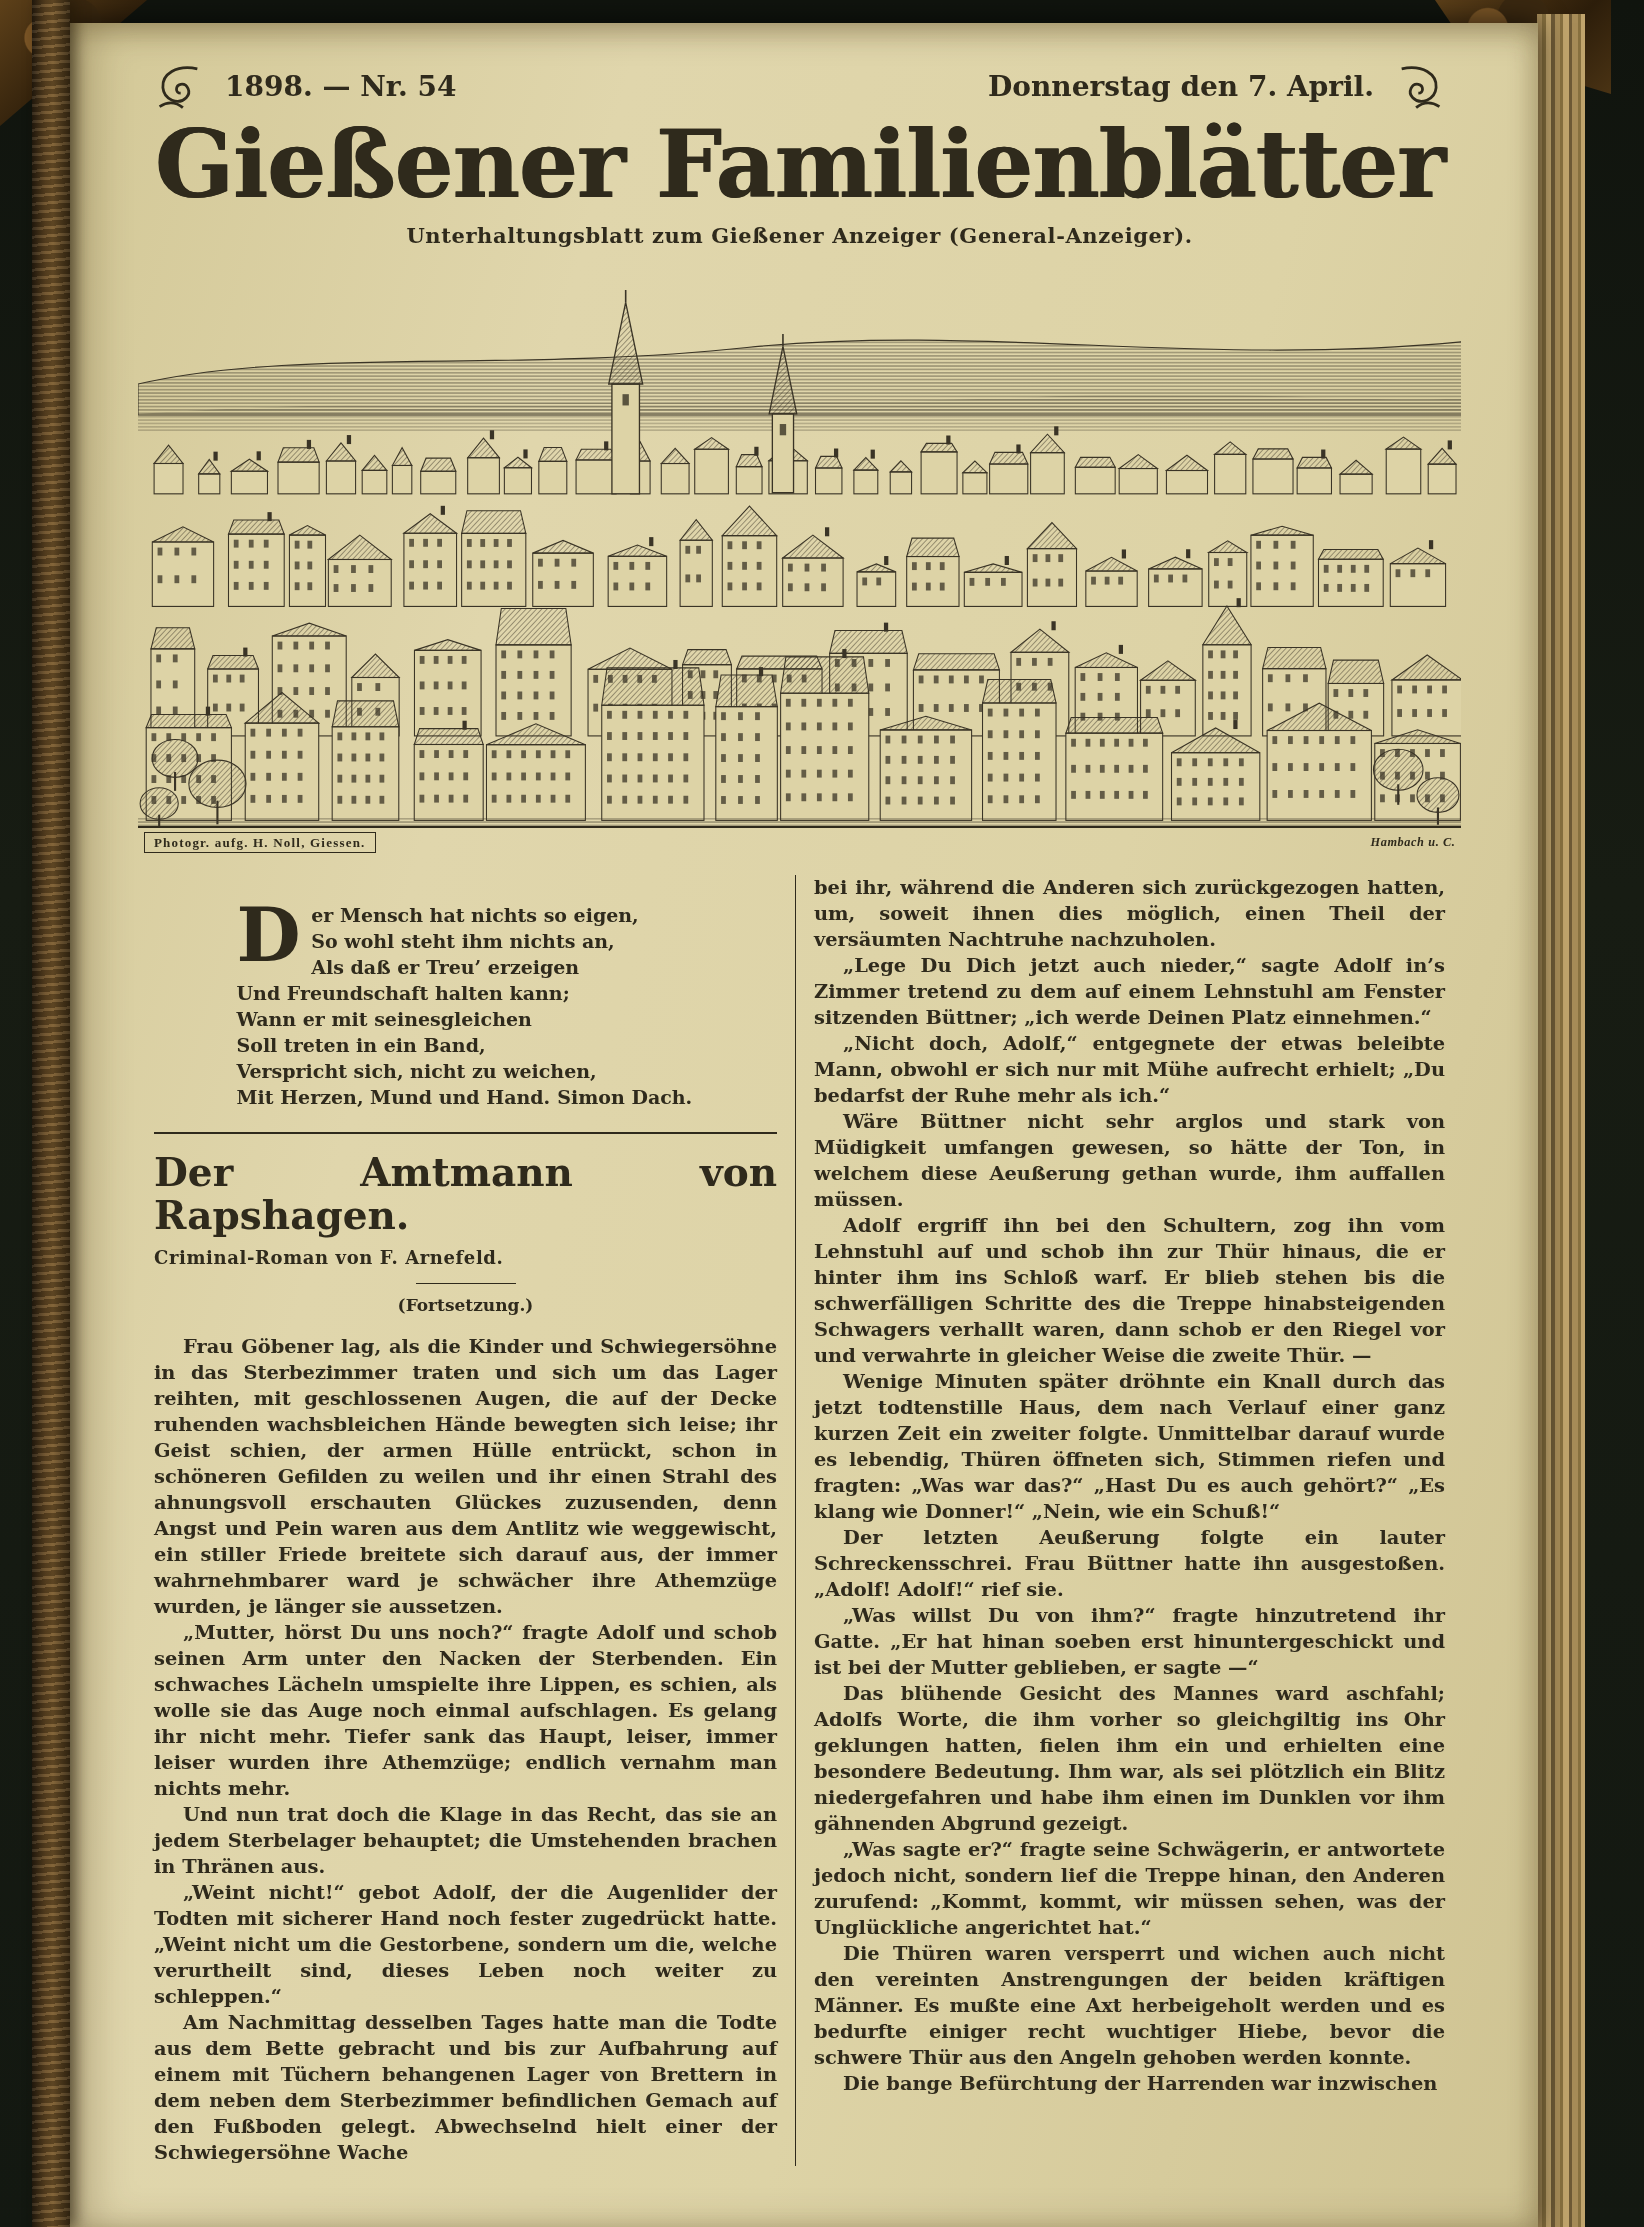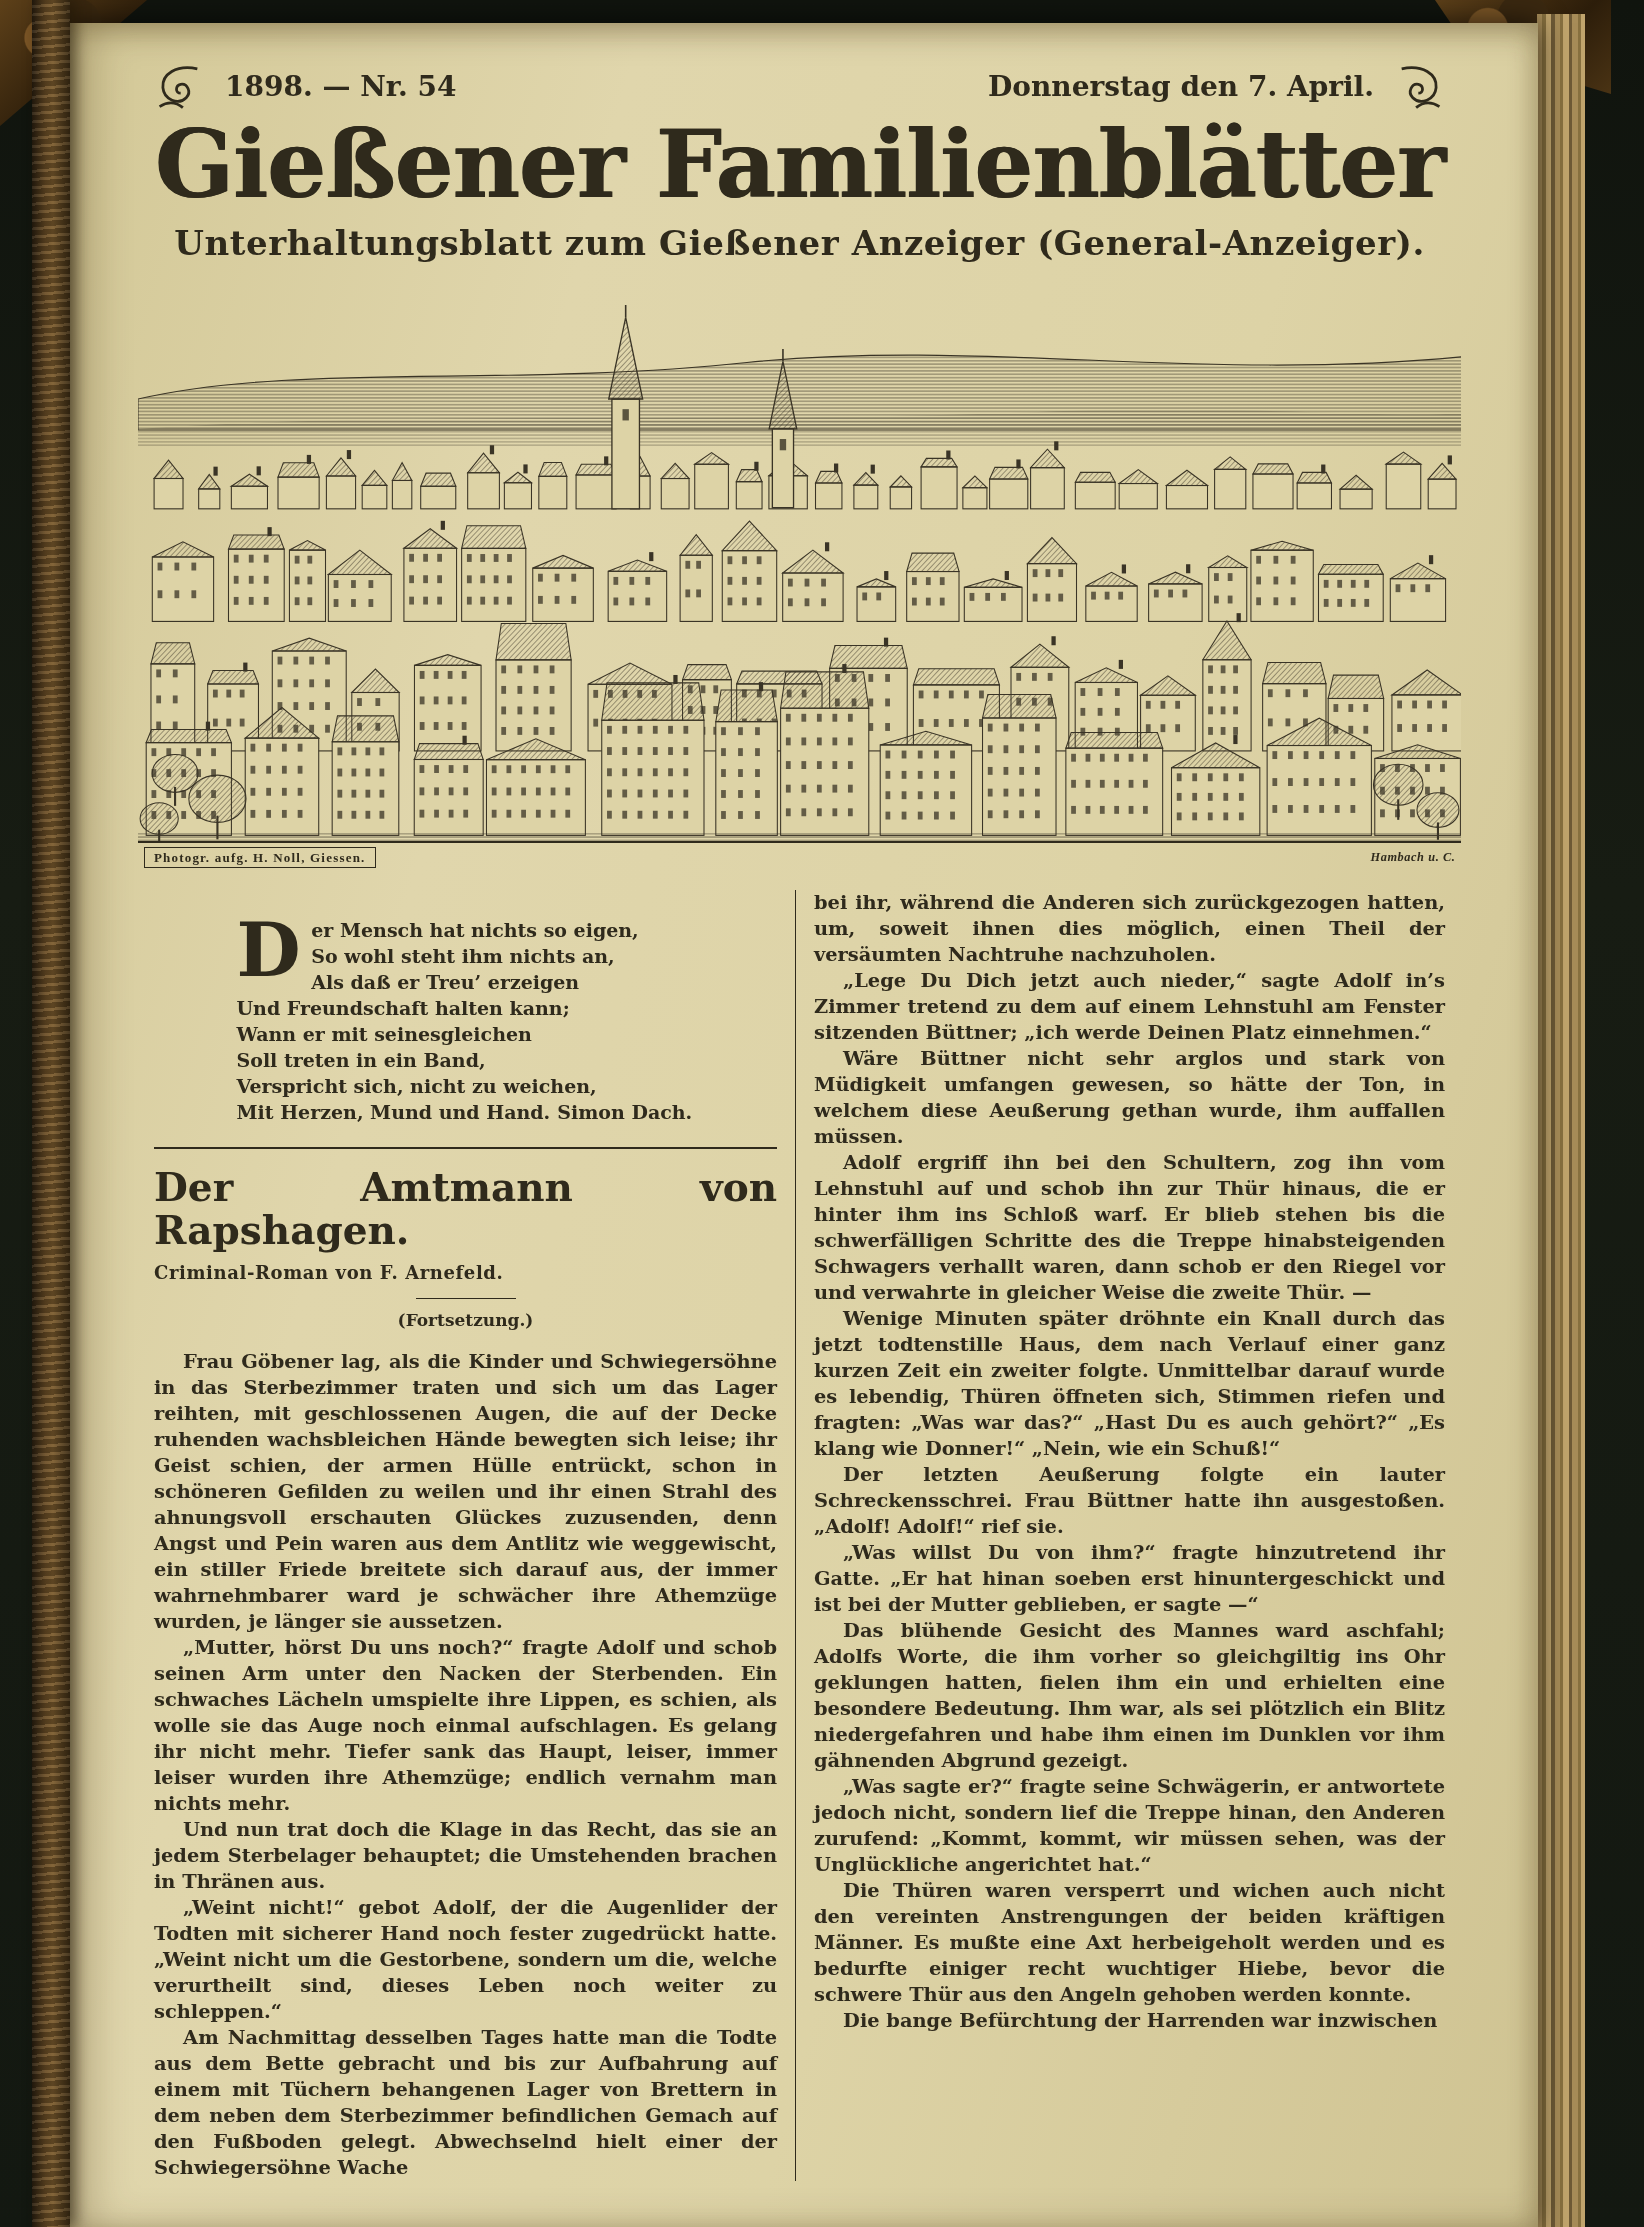--- a/index.html
+++ b/index.html
@@ -40,21 +40,21 @@
       inset 0 10.6px 23.5px rgba(70,48,12,.15);
     font-weight:700;margin-top:8px;}
   
   .issue-line{display:flex;align-items:center;gap:21px;font-size:28px;}
   .issue-line .spacer{flex:1;}
   .ornament{width:50px;height:50px;flex:0 0 auto;}
   .ornament svg{width:100%;height:100%;}
   .masthead{margin:4.7px 0 0;text-align:center;font-size:93px;line-height:1.05;
     font-weight:700;letter-spacing:-1.2px;
     text-shadow:0.9px 0 0 currentColor;}
-  .subtitle{text-align:center;font-size:34px;margin-top:9.4px;letter-spacing:0.6px;}
+  .subtitle{text-align:center;font-size:21px;margin-top:9.4px;letter-spacing:0.6px;}
   
   .engraving{margin:15.3px -16.4px 0;}
   .engraving svg{display:block;width:100%;height:563px;}
   .captions{border-top:2.3px solid #2f2a1c;display:flex;justify-content:space-between;
     align-items:center;padding:3.5px 5.9px 1.2px;}
   .cap-left{border:1.2px solid #2f2a1c;padding:1.8px 9.4px;font-size:13px;letter-spacing:1.2px;}
   .cap-right{font-size:12.3px;font-style:italic;letter-spacing:0.6px;}
   
   .columns{display:flex;margin-top:20px;align-items:stretch;}
   .col{font-size:19.4px;line-height:26px;text-align:justify;}
@@ -936,20 +936,21 @@
           <p>Am Nachmittag desselben Tages hatte man die Todte aus dem Bette gebracht und bis zur Aufbahrung auf einem mit Tüchern behangenen Lager von Brettern in dem neben dem Sterbezimmer befindlichen Gemach auf den Fußboden gelegt. Abwechselnd hielt einer der Schwiegersöhne Wache</p>
         </div>
     </div>
 
     <div class="divider"></div>
 
     <div class="col col-right">
       <div class="body-text">
           <p>bei ihr, während die Anderen sich zurückgezogen hatten, um, soweit ihnen dies möglich, einen Theil der versäumten Nachtruhe nachzuholen.</p>
           <p>„Lege Du Dich jetzt auch nieder,“ sagte Adolf in’s Zimmer tretend zu dem auf einem Lehnstuhl am Fenster sitzenden Büttner; „ich werde Deinen Platz einnehmen.“</p>
+          <p>„Nicht doch, Adolf,“ entgegnete der etwas beleibte Mann, obwohl er sich nur mit Mühe aufrecht erhielt; „Du bedarfst der Ruhe mehr als ich.“</p>
           <p>Wäre Büttner nicht sehr arglos und stark von Müdigkeit umfangen gewesen, so hätte der Ton, in welchem diese Aeußerung gethan wurde, ihm auffallen müssen.</p>
           <p>Adolf ergriff ihn bei den Schultern, zog ihn vom Lehnstuhl auf und schob ihn zur Thür hinaus, die er hinter ihm ins Schloß warf. Er blieb stehen bis die schwerfälligen Schritte des die Treppe hinabsteigenden Schwagers verhallt waren, dann schob er den Riegel vor und verwahrte in gleicher Weise die zweite Thür. —</p>
           <p>Wenige Minuten später dröhnte ein Knall durch das jetzt todtenstille Haus, dem nach Verlauf einer ganz kurzen Zeit ein zweiter folgte. Unmittelbar darauf wurde es lebendig, Thüren öffneten sich, Stimmen riefen und fragten: „Was war das?“ „Hast Du es auch gehört?“ „Es klang wie Donner!“ „Nein, wie ein Schuß!“</p>
           <p>Der letzten Aeußerung folgte ein lauter Schreckensschrei. Frau Büttner hatte ihn ausgestoßen. „Adolf! Adolf!“ rief sie.</p>
           <p>„Was willst Du von ihm?“ fragte hinzutretend ihr Gatte. „Er hat hinan soeben erst hinuntergeschickt und ist bei der Mutter geblieben, er sagte —“</p>
           <p>Das blühende Gesicht des Mannes ward aschfahl; Adolfs Worte, die ihm vorher so gleichgiltig ins Ohr geklungen hatten, fielen ihm ein und erhielten eine besondere Bedeutung. Ihm war, als sei plötzlich ein Blitz niedergefahren und habe ihm einen im Dunklen vor ihm gähnenden Abgrund gezeigt.</p>
           <p>„Was sagte er?“ fragte seine Schwägerin, er antwortete jedoch nicht, sondern lief die Treppe hinan, den Anderen zurufend: „Kommt, kommt, wir müssen sehen, was der Unglückliche angerichtet hat.“</p>
           <p>Die Thüren waren versperrt und wichen auch nicht den vereinten Anstrengungen der beiden kräftigen Männer. Es mußte eine Axt herbeigeholt werden und es bedurfte einiger recht wuchtiger Hiebe, bevor die schwere Thür aus den Angeln gehoben werden konnte.</p>
           <p>Die bange Befürchtung der Harrenden war inzwischen</p>
         </div>

